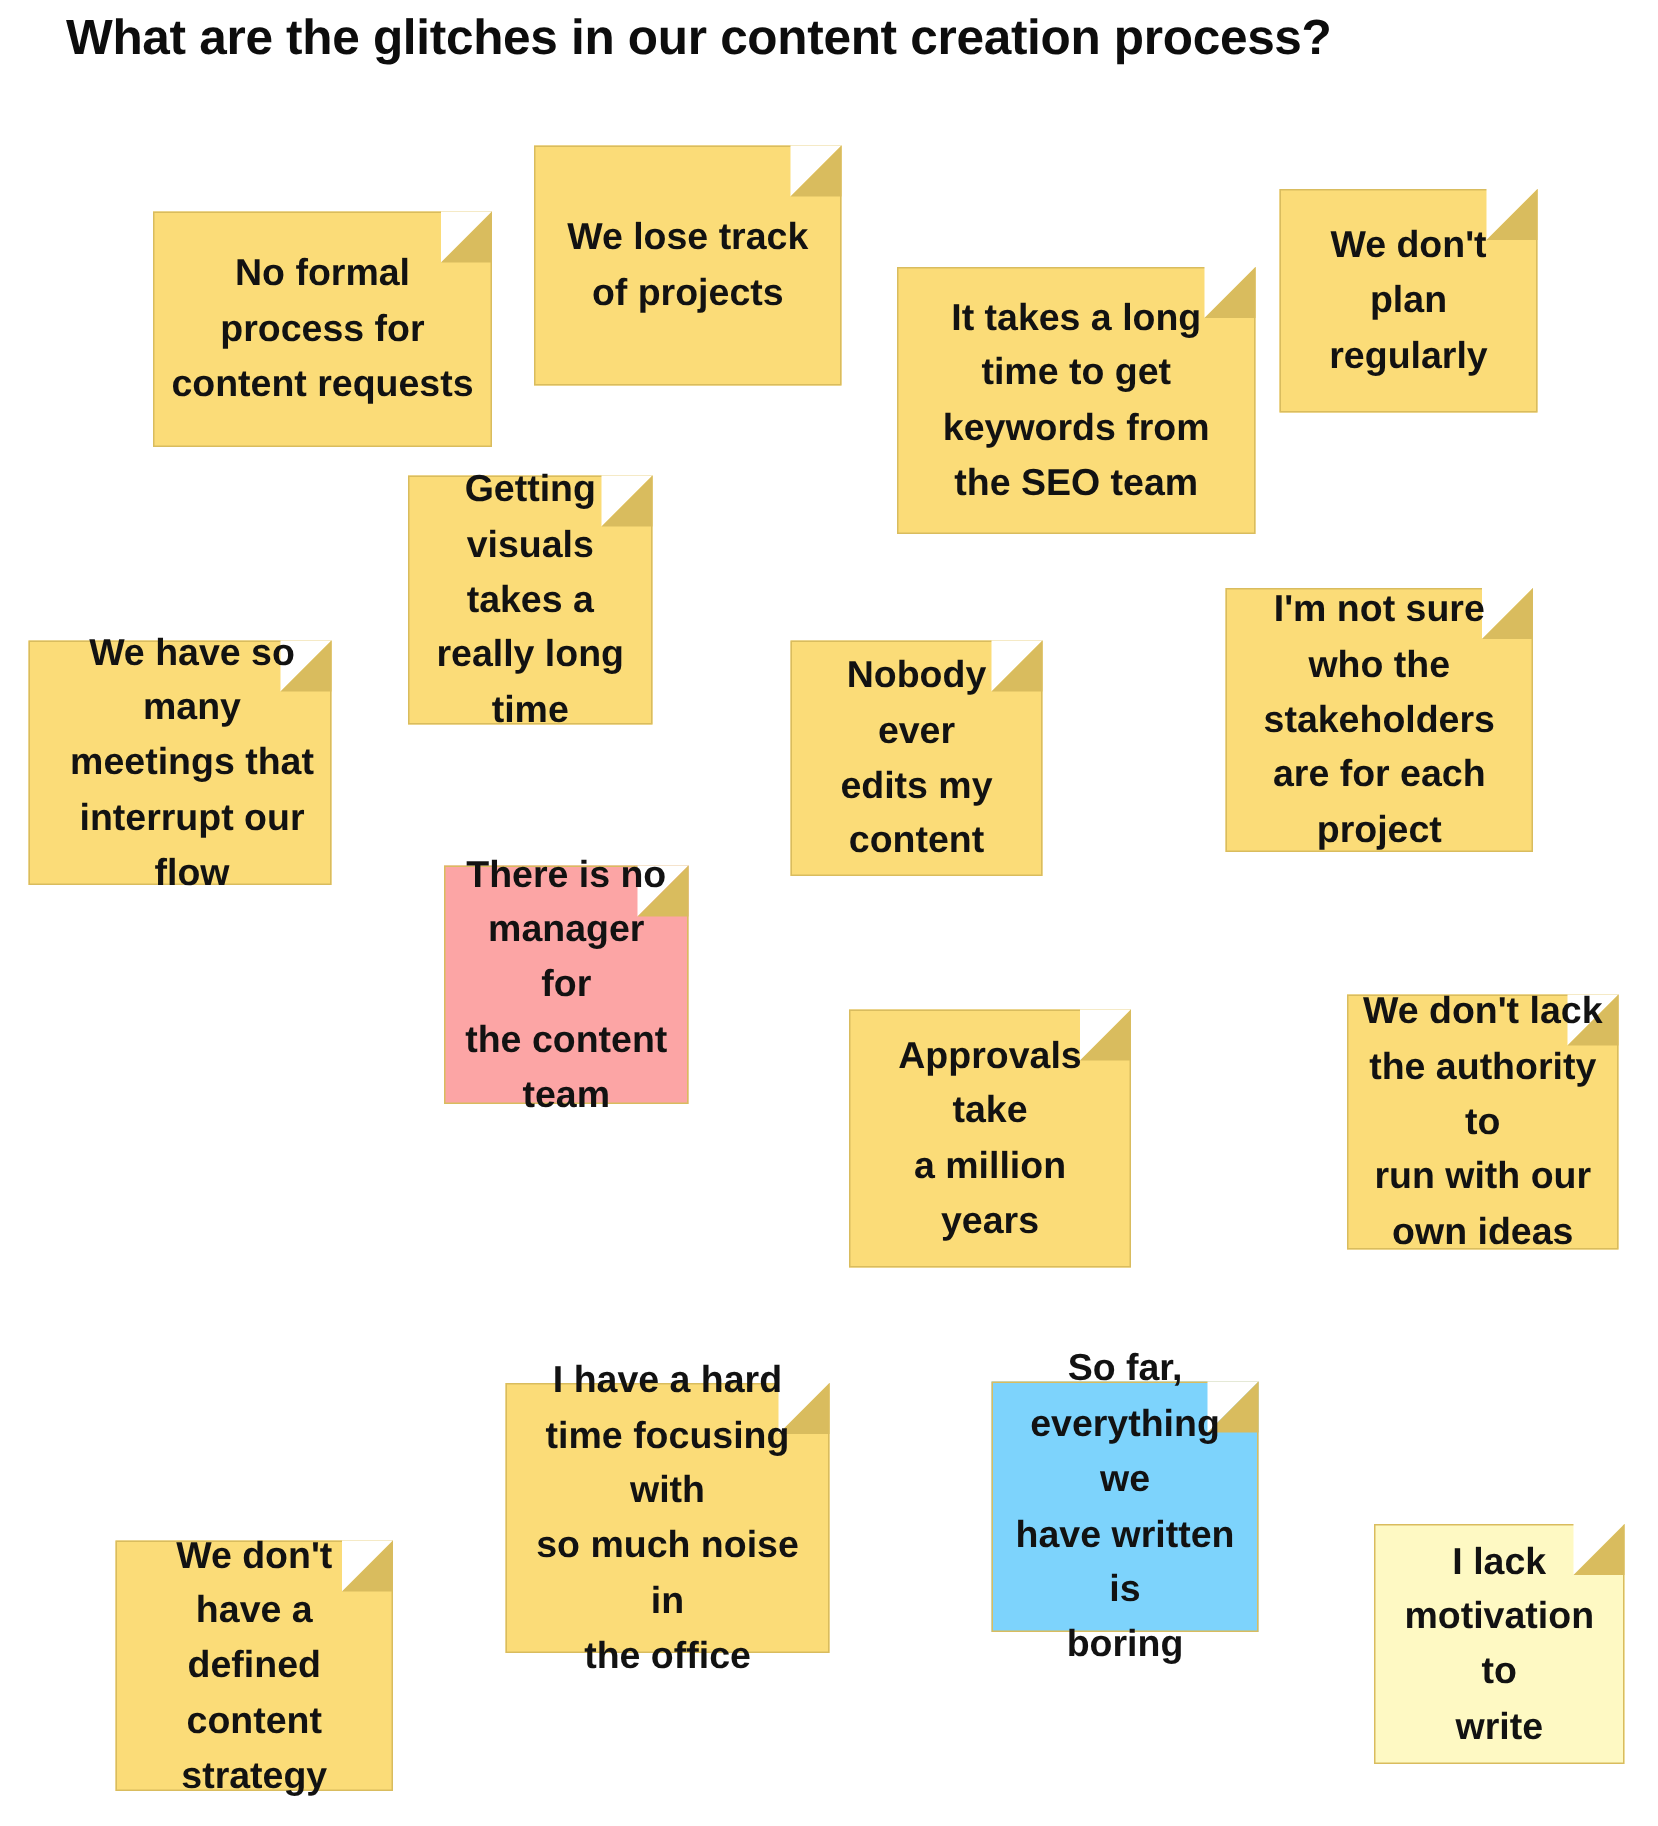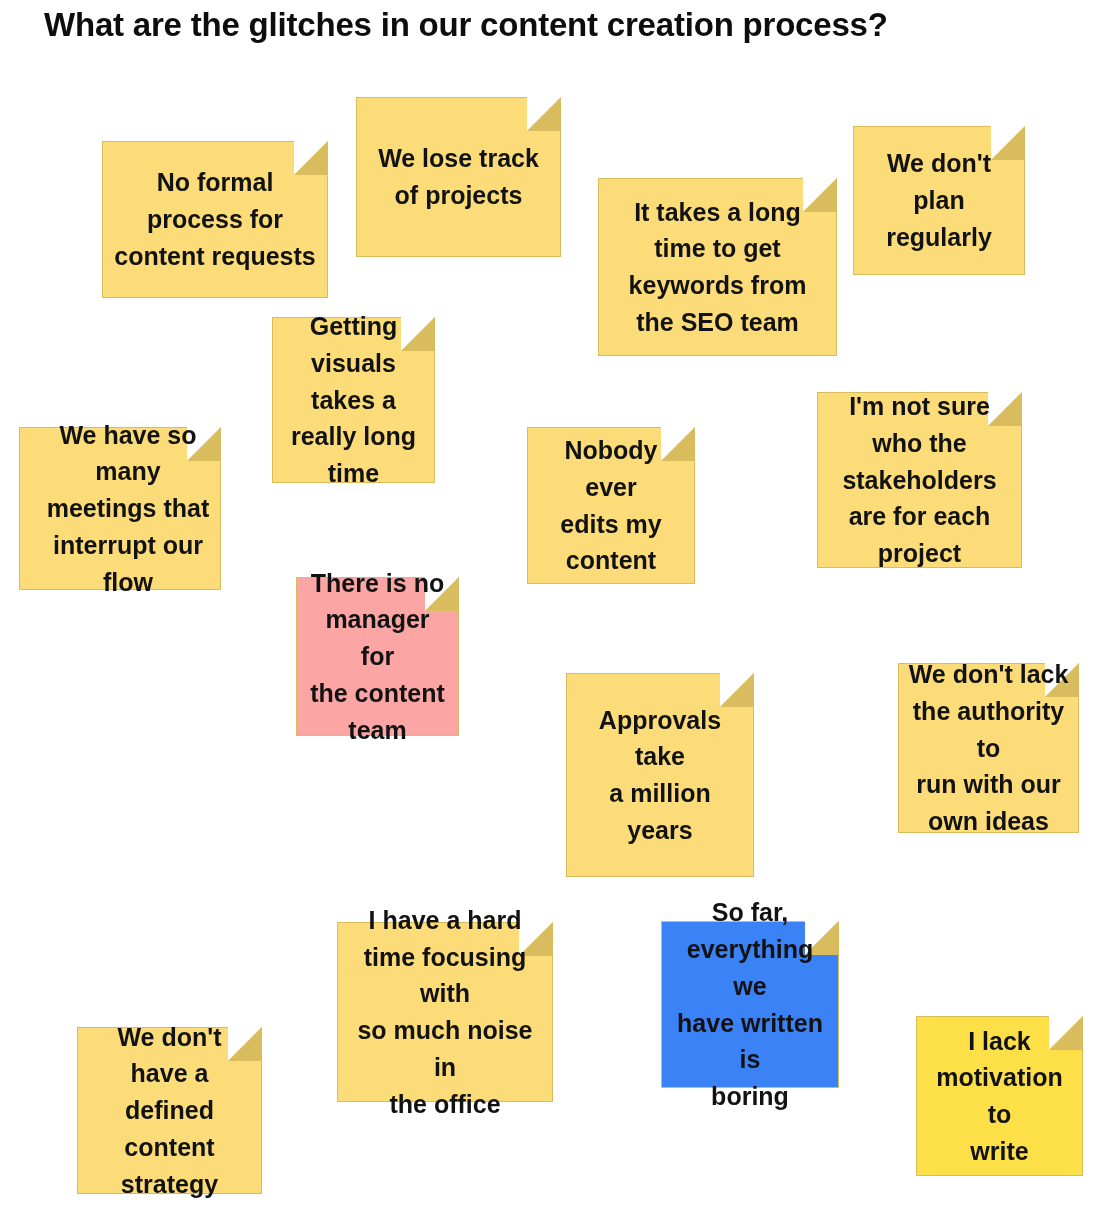--- a/index.html
+++ b/index.html
@@ -149,21 +149,21 @@
 project</div>
     </div>
     <div class="sticky-note" style="left: 296px; top: 577px; width: 163px; height: 159px; background: #fca5a5; border-color: rgb(217, 188, 94);">
       <div class="corner-cut"></div>
       <div class="fold" style="border-bottom-color: rgb(217, 188, 94);"></div>
       <div class="note-text" style="color: rgb(18, 18, 18);">There is no
 manager for
 the content
 team</div>
     </div>
-    <div class="sticky-note" style="left: 566px; top: 673px; width: 188px; height: 204px; background: rgb(251, 220, 120); border-color: rgb(217, 188, 94);">
+    <div class="sticky-note" style="left: 566px; top: 673px; width: 188px; height: 172px; background: rgb(251, 220, 120); border-color: rgb(217, 188, 94);">
       <div class="corner-cut"></div>
       <div class="fold" style="border-bottom-color: rgb(217, 188, 94);"></div>
       <div class="note-text" style="color: rgb(18, 18, 18);">Approvals take
 a million years</div>
     </div>
     <div class="sticky-note" style="left: 898px; top: 663px; width: 181px; height: 170px; background: rgb(251, 220, 120); border-color: rgb(217, 188, 94);">
       <div class="corner-cut"></div>
       <div class="fold" style="border-bottom-color: rgb(217, 188, 94);"></div>
       <div class="note-text" style="color: rgb(18, 18, 18);">We don't lack
 the authority to
@@ -171,35 +171,35 @@
 own ideas</div>
     </div>
     <div class="sticky-note" style="left: 337px; top: 922px; width: 216px; height: 180px; background: rgb(251, 220, 120); border-color: rgb(217, 188, 94);">
       <div class="corner-cut"></div>
       <div class="fold" style="border-bottom-color: rgb(217, 188, 94);"></div>
       <div class="note-text" style="color: rgb(18, 18, 18);">I have a hard
 time focusing with
 so much noise in
 the office</div>
     </div>
-    <div class="sticky-note" style="left: 661px; top: 921px; width: 178px; height: 167px; background: #3b82f6; border-color: rgb(217, 188, 94);">
+    <div class="sticky-note" style="left: 661px; top: 921px; width: 178px; height: 167px; background: #7dd3fc; border-color: rgb(217, 188, 94);">
       <div class="corner-cut"></div>
       <div class="fold" style="border-bottom-color: rgb(217, 188, 94);"></div>
       <div class="note-text" style="color: rgb(18, 18, 18);">So far,
 everything we
 have written is
 boring</div>
     </div>
     <div class="sticky-note" style="left: 77px; top: 1027px; width: 185px; height: 167px; background: rgb(251, 220, 120); border-color: rgb(217, 188, 94);">
       <div class="corner-cut"></div>
       <div class="fold" style="border-bottom-color: rgb(217, 188, 94);"></div>
       <div class="note-text" style="color: rgb(18, 18, 18);">We don't have a
 defined content
 strategy</div>
     </div>
-    <div class="sticky-note" style="left: 916px; top: 1016px; width: 167px; height: 160px; background: #fde047; border-color: rgb(217, 188, 94);">
+    <div class="sticky-note" style="left: 916px; top: 1016px; width: 167px; height: 160px; background: #fef9c3; border-color: rgb(217, 188, 94);">
       <div class="corner-cut"></div>
       <div class="fold" style="border-bottom-color: rgb(217, 188, 94);"></div>
       <div class="note-text" style="color: rgb(18, 18, 18);">I lack
 motivation to
 write</div>
     </div>
   </div>
 
 </body></html>

